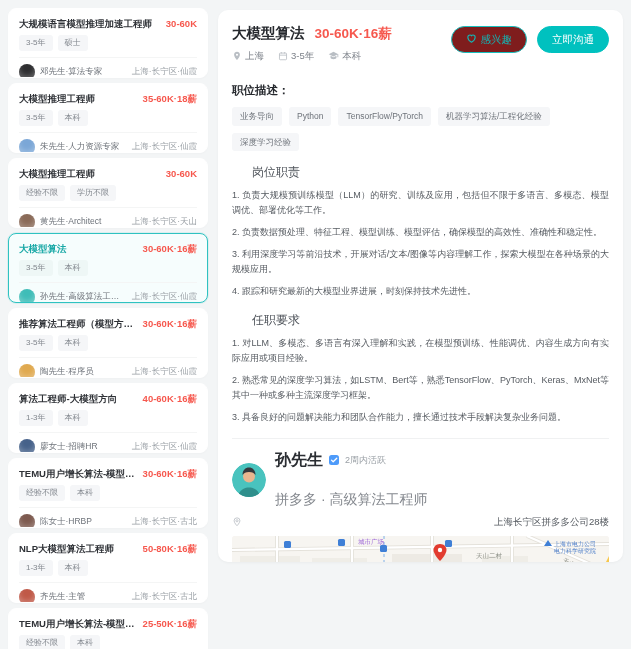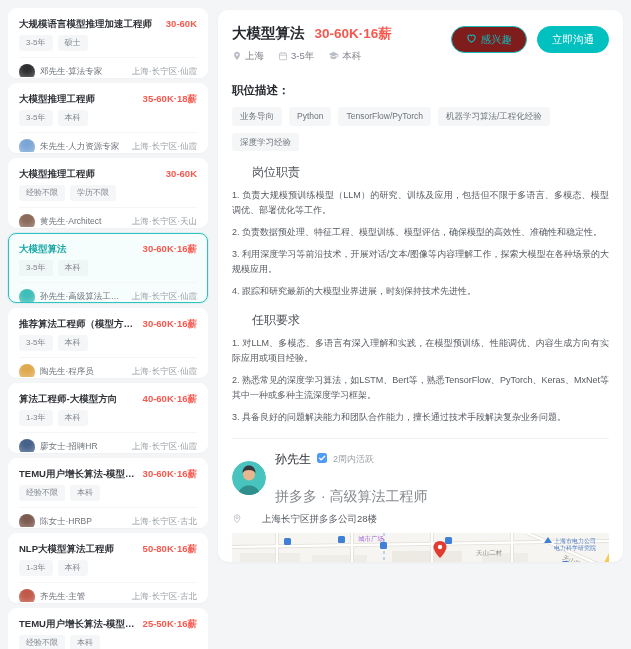--- a/index.html
+++ b/index.html
@@ -46,24 +46,24 @@
   .mi svg{flex:none;}
   .sec-label{font-size:11.5px;font-weight:bold;color:#26292e;margin-top:20px;}
   .d-tags{display:flex;gap:7px;margin-top:9px;flex-wrap:wrap;}
   .d-tags .pill{font-size:8.5px;padding:5px 8px;color:#6e737a;}
   .para-label{font-size:12px;color:#4e535a;margin-top:13px;padding-left:20px;}
   .para{font-size:9px;color:#565b61;line-height:15px;margin-top:7px;text-align:justify;}
   .d-divider{border-top:1px solid #f0f1f2;margin-top:13px;}
   .recruiter{display:flex;align-items:center;gap:9px;margin-top:11px;}
   .r-avatar{width:34px;height:34px;border-radius:50%;flex:none;overflow:hidden;}
   .r-line1{display:flex;align-items:center;gap:5px;}
-  .r-name{font-size:12px;font-weight:normal;color:#2b2e33;}
+  .r-name{font-size:16px;font-weight:bold;color:#2b2e33;}
   .r-active{font-size:9px;color:#9aa0a6;}
   .r-org{font-size:14px;color:#85898f;margin-top:20px;}
-  .addr-line{display:flex;align-items:center;gap:20px;margin-top:7px;font-size:9.5px;color:#565b61;}
+  .addr-line{display:flex;align-items:center;gap:4px;margin-top:7px;font-size:9.5px;color:#565b61;justify-content:space-between;}
   .map-wrap{position:relative;margin-top:7px;height:70px;border-radius:3px;overflow:hidden;background:#f7f5f1;}
   .map-label{font-size:6.5px;fill:#8d9087;}
   .map-label.purple{fill:#a06bd8;}
   .map-label.blue{fill:#4f7fc9;font-size:6px;}
 </style>
 </head>
 <body>
 
 <div class="sidebar">
 

